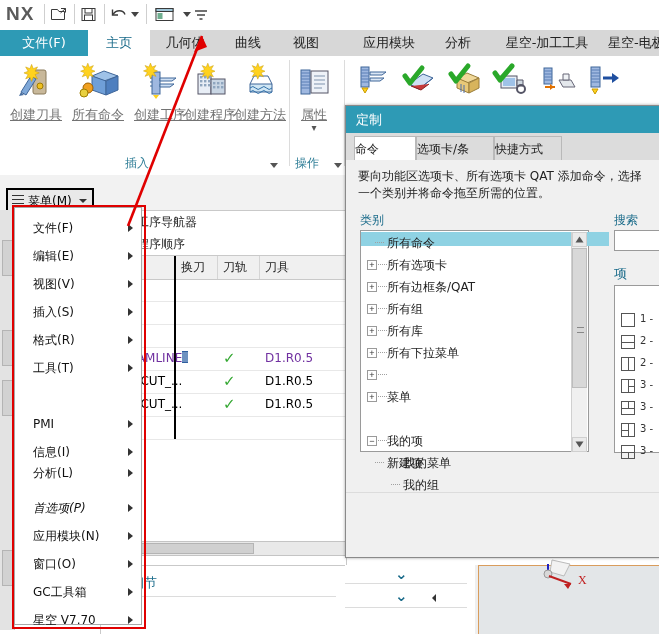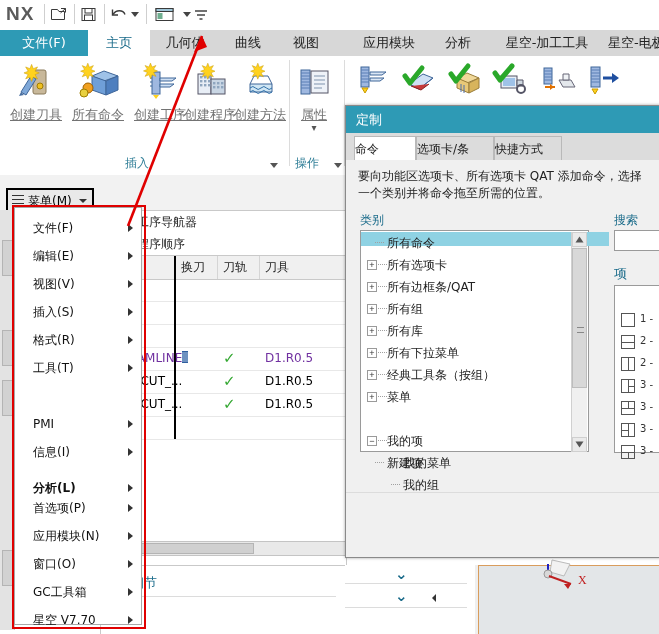--- a/index.html
+++ b/index.html
@@ -485,21 +485,20 @@
         <span class="tlbl" style="left:26px;">所有库</span>
       </div>
       <div class="trow" style="top:111px;">
         <span class="exp" style="left:6px;">+</span>
         <span class="dot" style="left:17px;"></span>
         <span class="tlbl" style="left:26px;">所有下拉菜单</span>
       </div>
       <div class="trow" style="top:133px;">
         <span class="exp" style="left:6px;">+</span>
         <span class="dot" style="left:17px;"></span>
-        <span class="tlbl" style="left:26px;">经典工具条（按组）</span>
       </div>
       <div class="trow" style="top:155px;">
         <span class="exp" style="left:6px;">+</span>
         <span class="dot" style="left:17px;"></span>
         <span class="tlbl" style="left:26px;">菜单</span>
       </div>
       <div class="trow" style="top:177px;margin-top:44px;">
         <span class="dot" style="left:14px;"></span>
         <span class="tlbl" style="left:26px;">新建项</span>
       </div>
@@ -594,22 +593,22 @@
 
 <div id="menupop">
   <div class="mitem" style="top:6px;"><span>文件(F)</span><span class="sub"></span></div>
   <div class="mitem" style="top:34px;"><span>编辑(E)</span><span class="sub"></span></div>
   <div class="mitem" style="top:62px;"><span>视图(V)</span><span class="sub"></span></div>
   <div class="mitem" style="top:90px;"><span>插入(S)</span><span class="sub"></span></div>
   <div class="mitem" style="top:118px;"><span>格式(R)</span><span class="sub"></span></div>
   <div class="mitem" style="top:146px;"><span>工具(T)</span><span class="sub"></span></div>
   <div class="mitem" style="top:202px;"><span>PMI</span><span class="sub"></span></div>
   <div class="mitem" style="top:230px;"><span>信息(I)</span><span class="sub"></span></div>
-  <div class="mitem" style="top:266px;font-weight:bold;"><span>分析(L)</span><span class="sub"></span></div>
-  <div class="mitem" style="top:286px;"><span>首选项(P)</span><span class="sub"></span></div>
+  <div class="mitem" style="top:251px;"><span>分析(L)</span><span class="sub"></span></div>
+  <div class="mitem" style="top:286px;font-style:italic;"><span>首选项(P)</span><span class="sub"></span></div>
   <div class="mitem" style="top:314px;"><span>应用模块(N)</span><span class="sub"></span></div>
   <div class="mitem" style="top:342px;"><span>窗口(O)</span><span class="sub"></span></div>
   <div class="mitem" style="top:370px;"><span>GC工具箱</span><span class="sub"></span></div>
   <div class="mitem" style="top:398px;"><span>星空 V7.70</span><span class="sub"></span></div>
 
 </div>
 <div id="menuRedBox"></div>
 
 <svg style="position:absolute;left:110px;top:30px;width:130px;height:200px;pointer-events:none;" viewBox="0 0 130 200">
   <path d="M18 196 L92 6" stroke="#e00000" stroke-width="2.6" fill="none"></path>

